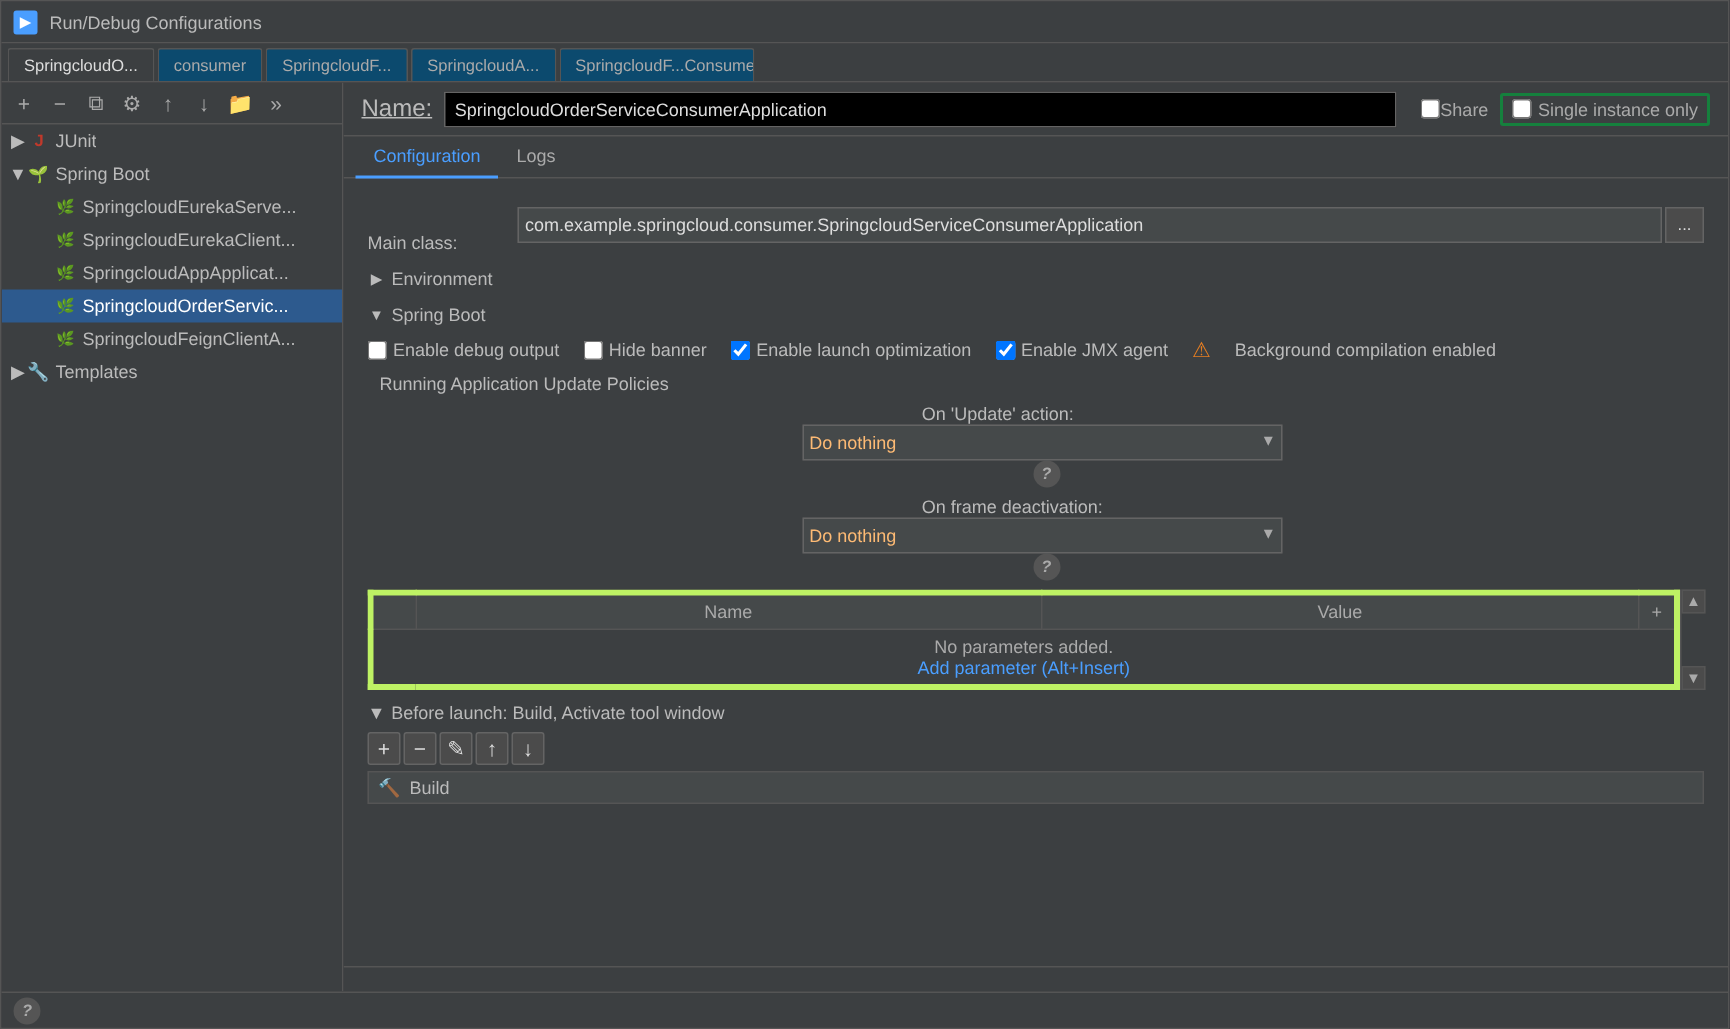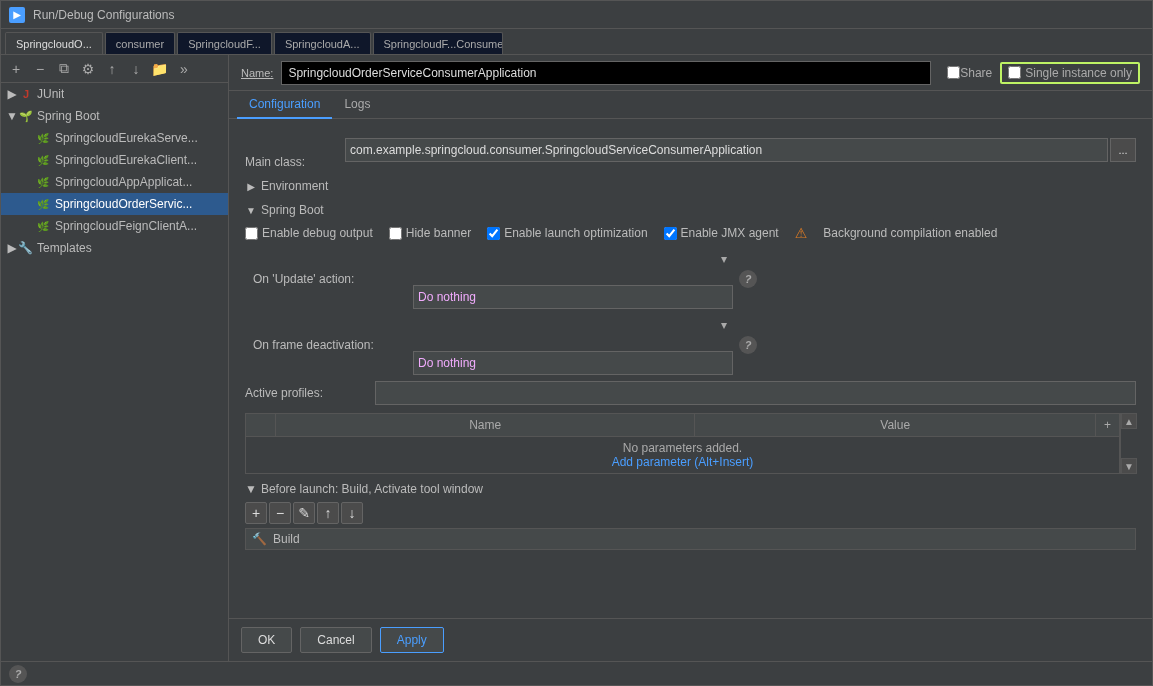--- a/index.html
+++ b/index.html
@@ -5,21 +5,21 @@
     * { box-sizing: border-box; margin: 0; padding: 0; }
     body { font-family: 'Segoe UI', Arial, sans-serif; font-size: 12px; background: #3c3f41; color: #bbbbbb; width: 1153px; height: 686px; overflow: hidden; }
 
     .window { width: 1153px; height: 686px; background: #3c3f41; border: 1px solid #555; display: flex; flex-direction: column; }
 
     .title-bar { background: #3c3f41; height: 28px; display: flex; align-items: center; padding: 0 8px; gap: 8px; border-bottom: 1px solid #555; flex-shrink: 0; }
     .title-bar-icon { width: 16px; height: 16px; background: #4a9eff; border-radius: 2px; display: flex; align-items: center; justify-content: center; font-size: 10px; color: white; flex-shrink: 0; }
     .title-bar-text { color: #bbbbbb; font-size: 12px; }
 
     .tabs-bar { background: #3c3f41; height: 26px; display: flex; align-items: flex-end; padding: 0 4px; overflow: hidden; flex-shrink: 0; border-bottom: 1px solid #555; }
-    .tab { height: 22px; padding: 0 10px; font-size: 11px; color: #aaa; background: #0f172a; border: 1px solid #555; border-bottom: none; margin-right: 2px; display: flex; align-items: center; cursor: pointer; border-radius: 2px 2px 0 0; white-space: nowrap; overflow: hidden; max-width: 130px; text-overflow: ellipsis; }
+    .tab { height: 22px; padding: 0 10px; font-size: 11px; color: #aaa; background: #0c4a6e; border: 1px solid #555; border-bottom: none; margin-right: 2px; display: flex; align-items: center; cursor: pointer; border-radius: 2px 2px 0 0; white-space: nowrap; overflow: hidden; max-width: 130px; text-overflow: ellipsis; }
     .tab.active { background: #3c3f41; color: #ddd; }
 
     .main-content { display: flex; flex: 1; overflow: hidden; }
 
     
     .sidebar { width: 228px; background: #3c3f41; border-right: 1px solid #555; display: flex; flex-direction: column; flex-shrink: 0; overflow: hidden; }
     .sidebar-toolbar { height: 28px; display: flex; align-items: center; padding: 0 4px; gap: 2px; border-bottom: 1px solid #555; }
     .sidebar-toolbar-btn { width: 22px; height: 22px; display: flex; align-items: center; justify-content: center; cursor: pointer; border-radius: 3px; color: #aaa; font-size: 14px; border: none; background: transparent; }
     .sidebar-list { flex: 1; overflow-y: auto; overflow-x: hidden; }
     .sidebar-list::-webkit-scrollbar { width: 6px; }
@@ -31,26 +31,26 @@
     .tree-icon { width: 14px; height: 14px; margin-right: 4px; flex-shrink: 0; display: flex; align-items: center; justify-content: center; }
     .tree-label { font-size: 12px; overflow: hidden; text-overflow: ellipsis; }
     .junit-icon { color: #c0392b; font-weight: bold; font-size: 11px; }
     .spring-icon { color: #6aab27; font-size: 11px; }
     .config-icon { color: #6aab27; font-size: 10px; }
 
     
     .right-panel { flex: 1; display: flex; flex-direction: column; overflow: hidden; background: #3c3f41; }
 
     .name-bar { height: 36px; display: flex; align-items: center; padding: 0 12px; gap: 8px; border-bottom: 1px solid #555; flex-shrink: 0; }
-    .name-label { color: #bbbbbb; font-size: 11px; text-decoration: underline; }
+    .name-label { color: #bbbbbb; font-size: 16px; text-decoration: underline; }
     .name-input { flex: 1; height: 24px; background: #000000; border: 1px solid #646464; color: #ddd; padding: 0 6px; font-size: 12px; outline: none; }
     .share-area { display: flex; align-items: center; gap: 0; margin-left: 8px; }
     .share-checkbox { width: 13px; height: 13px; cursor: pointer; }
     .share-label { color: #aaa; font-size: 12px; }
-    .single-instance-area { display: flex; align-items: center; gap: 4px; border: 2px solid #bef264; padding: 2px 6px; border-radius: 2px; }
+    .single-instance-area { display: flex; align-items: center; gap: 4px; border: 2px solid #15803d; padding: 2px 6px; border-radius: 2px; }
     .single-instance-checkbox { width: 13px; height: 13px; cursor: pointer; }
     .single-instance-label { color: #aaa; font-size: 12px; }
 
     
     .config-tabs { display: flex; border-bottom: 1px solid #555; flex-shrink: 0; padding: 0 8px; }
     .config-tab { padding: 6px 12px; font-size: 12px; cursor: pointer; color: #aaa; border-bottom: 2px solid transparent; margin-bottom: -1px; }
     .config-tab.active { color: #4a9eff; border-bottom: 2px solid #4a9eff; }
 
     
     .config-content { flex: 1; overflow-y: auto; padding: 12px 16px; }
@@ -66,34 +66,34 @@
     .collapsible-arrow { width: 12px; height: 12px; margin-right: 4px; display: flex; align-items: center; justify-content: center; font-size: 10px; }
 
     .checkbox-row { display: flex; align-items: center; gap: 16px; margin-bottom: 8px; flex-wrap: wrap; }
     .checkbox-item { display: flex; align-items: center; gap: 4px; }
     .checkbox-item input[type=checkbox] { width: 13px; height: 13px; }
     .checkbox-item label { color: #bbbbbb; font-size: 12px; cursor: pointer; }
     .warning-icon { color: #e67e22; font-size: 14px; }
 
     .policies-section { margin-left: 8px; }
     .policies-title { color: #bbbbbb; font-size: 12px; margin-bottom: 6px; }
-    .policy-row { display: flex; align-items: center; margin-bottom: 6px; }
+    .policy-row { display: flex; align-items: center; margin-bottom: 6px; flex-direction: column; }
     .policy-label { color: #bbbbbb; font-size: 12px; min-width: 160px; }
-    .policy-select { width: 320px; height: 24px; background: #45494a; border: 1px solid #646464; color: #f0abfc; padding: 0 4px; font-size: 12px; cursor: pointer; appearance: none; -webkit-appearance: none; padding-right: 20px; position: relative; margin-top: 36px; }
+    .policy-select { width: 320px; height: 24px; background: #45494a; border: 1px solid #646464; color: #fdba74; padding: 0 4px; font-size: 12px; cursor: pointer; appearance: none; -webkit-appearance: none; padding-right: 20px; position: relative; }
     .select-wrapper { position: relative; display: inline-block; width: 320px; }
     .select-wrapper::after { content: '▾'; position: absolute; right: 6px; top: 3px; color: #aaa; font-size: 12px; pointer-events: none; }
     .help-icon { width: 18px; height: 18px; border-radius: 50%; background: #555; color: #aaa; display: flex; align-items: center; justify-content: center; font-size: 11px; margin-left: 6px; cursor: pointer; font-style: italic; font-weight: bold; }
 
     .profiles-row { display: flex; align-items: center; margin-bottom: 8px; }
     .profiles-label { color: #bbbbbb; font-size: 12px; min-width: 130px; }
     .profiles-input { flex: 1; height: 24px; background: #45494a; border: 1px solid #646464; color: #ddd; padding: 0 4px; font-size: 12px; }
 
     .override-section { margin-bottom: 8px; }
     .override-label { color: #bbbbbb; font-size: 12px; margin-bottom: 6px; }
-    .params-table { width: 100%; border-collapse: collapse; border: 1px solid #bef264; }
+    .params-table { width: 100%; border-collapse: collapse; border: 4px solid #bef264; }
     .params-table th { background: #45494a; color: #aaa; font-size: 12px; padding: 4px 8px; text-align: center; border: 1px solid #555; font-weight: normal; }
     .params-table td { padding: 4px 8px; border: 1px solid #555; color: #aaa; font-size: 12px; }
     .table-wrapper { display: flex; }
     .table-scroll { flex: 1; overflow: hidden; }
     .table-scrollbar { width: 16px; display: flex; flex-direction: column; background: #3c3f41; border-left: 1px solid #555; }
     .scrollbar-btn { width: 16px; height: 16px; display: flex; align-items: center; justify-content: center; background: #4b4b4b; border: 1px solid #555; cursor: pointer; font-size: 10px; color: #aaa; }
     .params-empty { text-align: center; color: #666; padding: 20px; font-size: 12px; }
     .add-param-link { color: #4a9eff; cursor: pointer; text-decoration: none; font-size: 12px; }
 
     .before-launch-section { margin-top: 8px; }
@@ -254,20 +254,21 @@
           </div>
           <div class="checkbox-item">
             <input type="checkbox" id="jmx" checked="" style="">
             <label for="jmx">Enable JMX agent</label>
           </div>
           <span class="warning-icon">⚠</span>
           <span>Background compilation enabled</span>
         </div>
 
         <div class="policies-section">
+          <div class="policies-title">Running Application Update Policies</div>
           <div class="policy-row">
             <span class="policy-label">On 'Update' action:</span>
             <div class="select-wrapper">
               <select class="policy-select">
                 <option value="nothing" selected="">Do nothing</option>
                 <option value="resources">Update resources</option>
                 <option value="classes">Update classes and resources</option>
                 <option value="hotswap">Hot swap classes and update triggers; if failed, ask</option>
               </select>
             </div>
@@ -279,24 +280,20 @@
               <select class="policy-select">
                 <option value="nothing" selected="">Do nothing</option>
                 <option value="resources">Update resources</option>
                 <option value="classes">Update classes and resources</option>
               </select>
             </div>
             <div class="help-icon">?</div>
           </div>
         </div>
 
-        <div class="profiles-row">
-          <span class="profiles-label">Active profiles:</span>
-          <input class="profiles-input" type="text" value="" style="">
-        </div>
 
         <div class="override-section">
           <div class="table-wrapper">
             <div class="table-scroll">
               <table class="params-table">
                 <thead>
                   <tr>
                     <th style="width:30px"></th>
                     <th>Name</th>
                     <th>Value</th>
@@ -334,25 +331,20 @@
             <button class="before-launch-btn">↓</button>
           </div>
           <div class="build-item">
             <span class="build-icon">🔨</span>
             <span>Build</span>
           </div>
         </div>
       </div>
 
       <div class="footer-section">
-        <div class="footer-right">
-          <button class="footer-btn btn-ok">OK</button>
-          <button class="footer-btn btn-cancel">Cancel</button>
-          <button class="footer-btn btn-apply">Apply</button>
-        </div>
       </div>
     </div>
   </div>
 
   <div class="bottom-bar">
     <button class="help-btn">?</button>
   </div>
 </div>
 
 </body></html>

